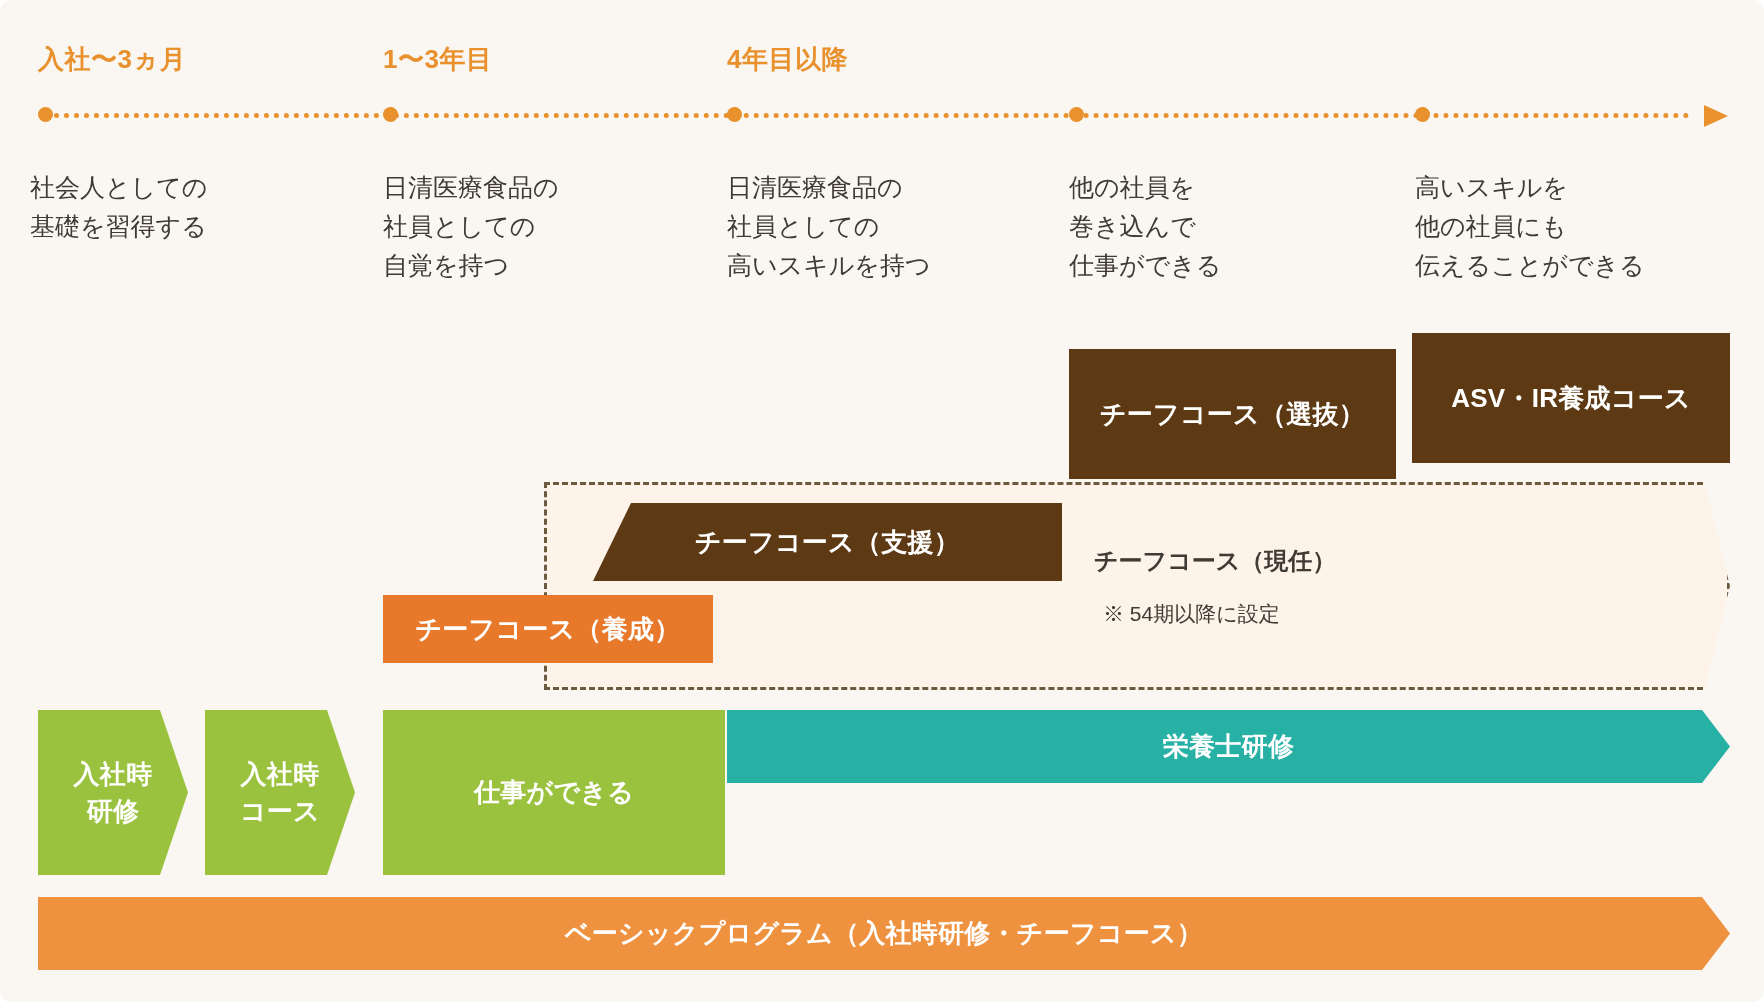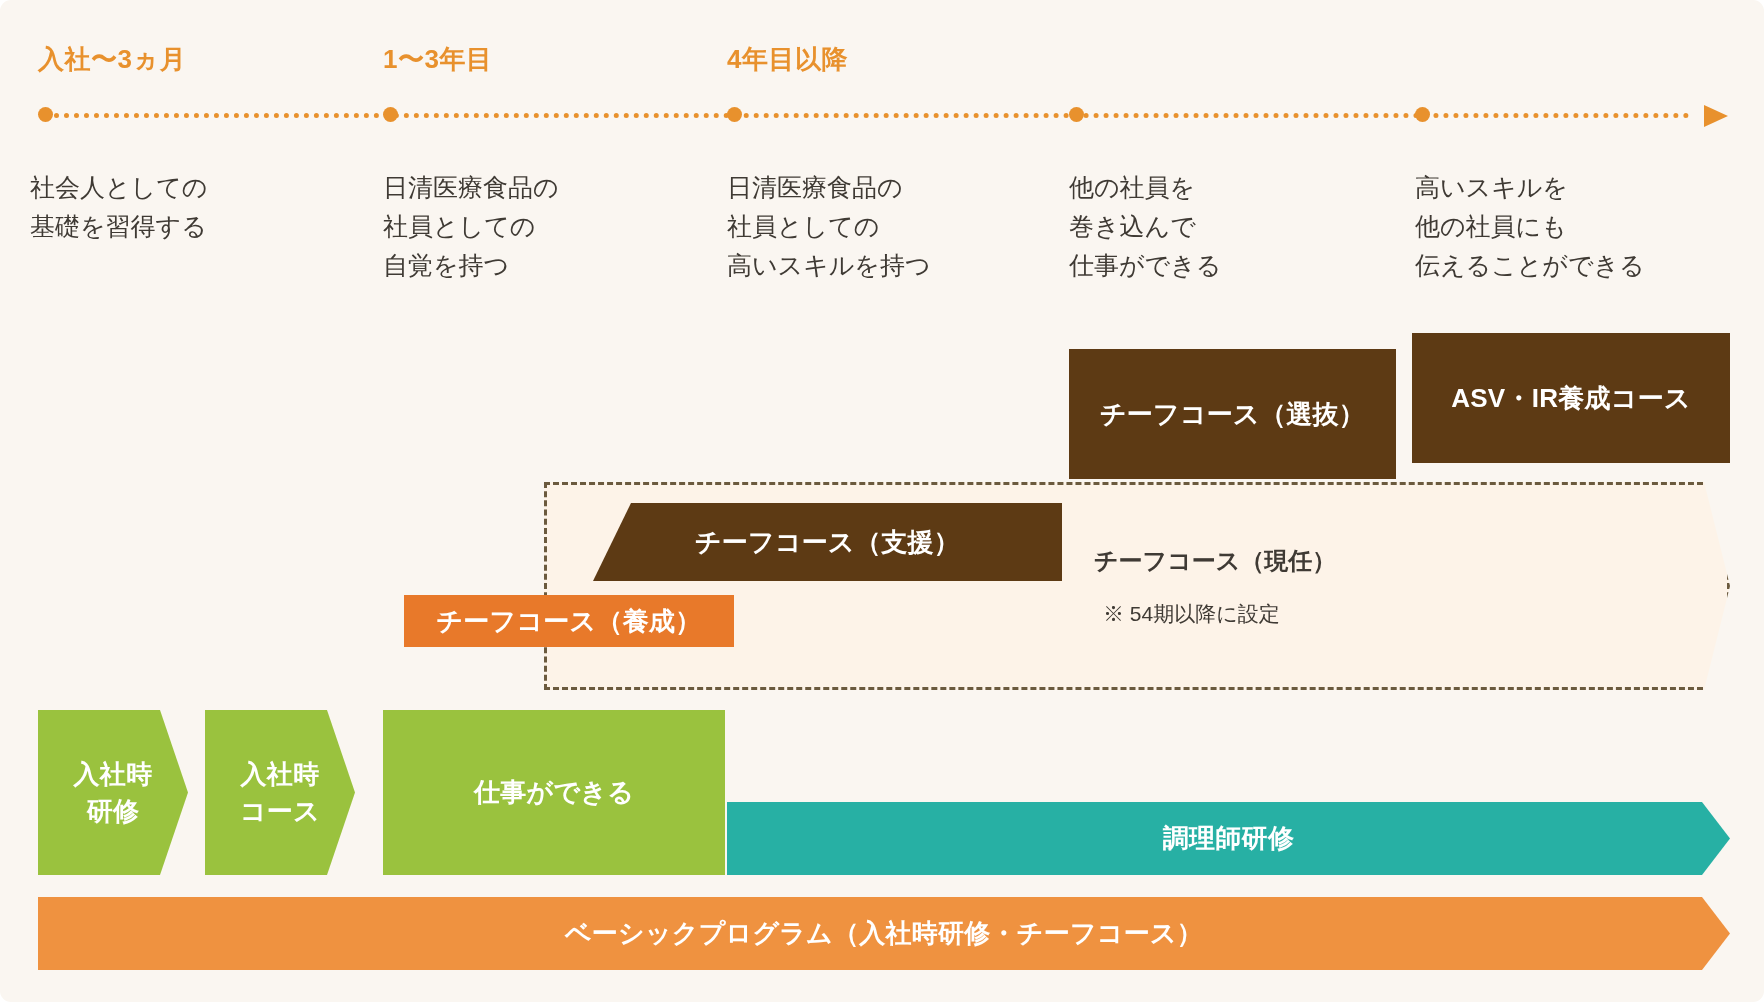--- a/index.html
+++ b/index.html
@@ -162,25 +162,25 @@
   <div class="box brown" style="left:1069px;top:333px;width:327px;height:130px;margin-top:16px;">チーフコース（選抜）</div>
   <div class="box brown" style="left:1412px;top:333px;width:318px;height:130px;">ASV・IR養成コース</div>
 
   <div class="dashed-area dashed-clip" style="left:544px;top:482px;width:1186px;height:208px;">
   </div>
   <div class="genin-title" style="left:1094px;top:545px;">チーフコース（現任）</div>
   <div class="genin-note" style="left:1103px;top:600px;">※ 54期以降に設定</div>
 
   <div class="box brown chev-left-notch" style="left:593px;top:503px;width:469px;height:78px;">チーフコース（支援）</div>
 
-  <div class="box orange-dark" style="left:404px;top:595px;width:330px;height:52px;">チーフコース（養成）</div>
+  <div class="box orange-dark" style="left:383px;top:595px;width:330px;height:68px;">チーフコース（養成）</div>
 
   <div class="box green chev-right" style="left:38px;top:710px;width:150px;height:165px;white-space:pre-line;line-height:1.4;">入社時
 研修</div>
   <div class="box green chev-right" style="left:205px;top:710px;width:150px;height:165px;white-space:pre-line;line-height:1.4;">入社時
 コース</div>
   <div class="box green" style="left:383px;top:710px;width:342px;height:165px;">仕事ができる</div>
 
-  <div class="box teal chev-right" style="left:727px;top:802px;width:1003px;height:73px;">調理師研修</div>
+  <div class="box teal chev-right" style="left:727px;top:710px;width:1003px;height:73px;">栄養士研修</div>
 
   <div class="box orange chev-right" style="left:38px;top:897px;width:1692px;height:73px;">ベーシックプログラム（入社時研修・チーフコース）</div>
 
 </div>
 
 </body></html>

